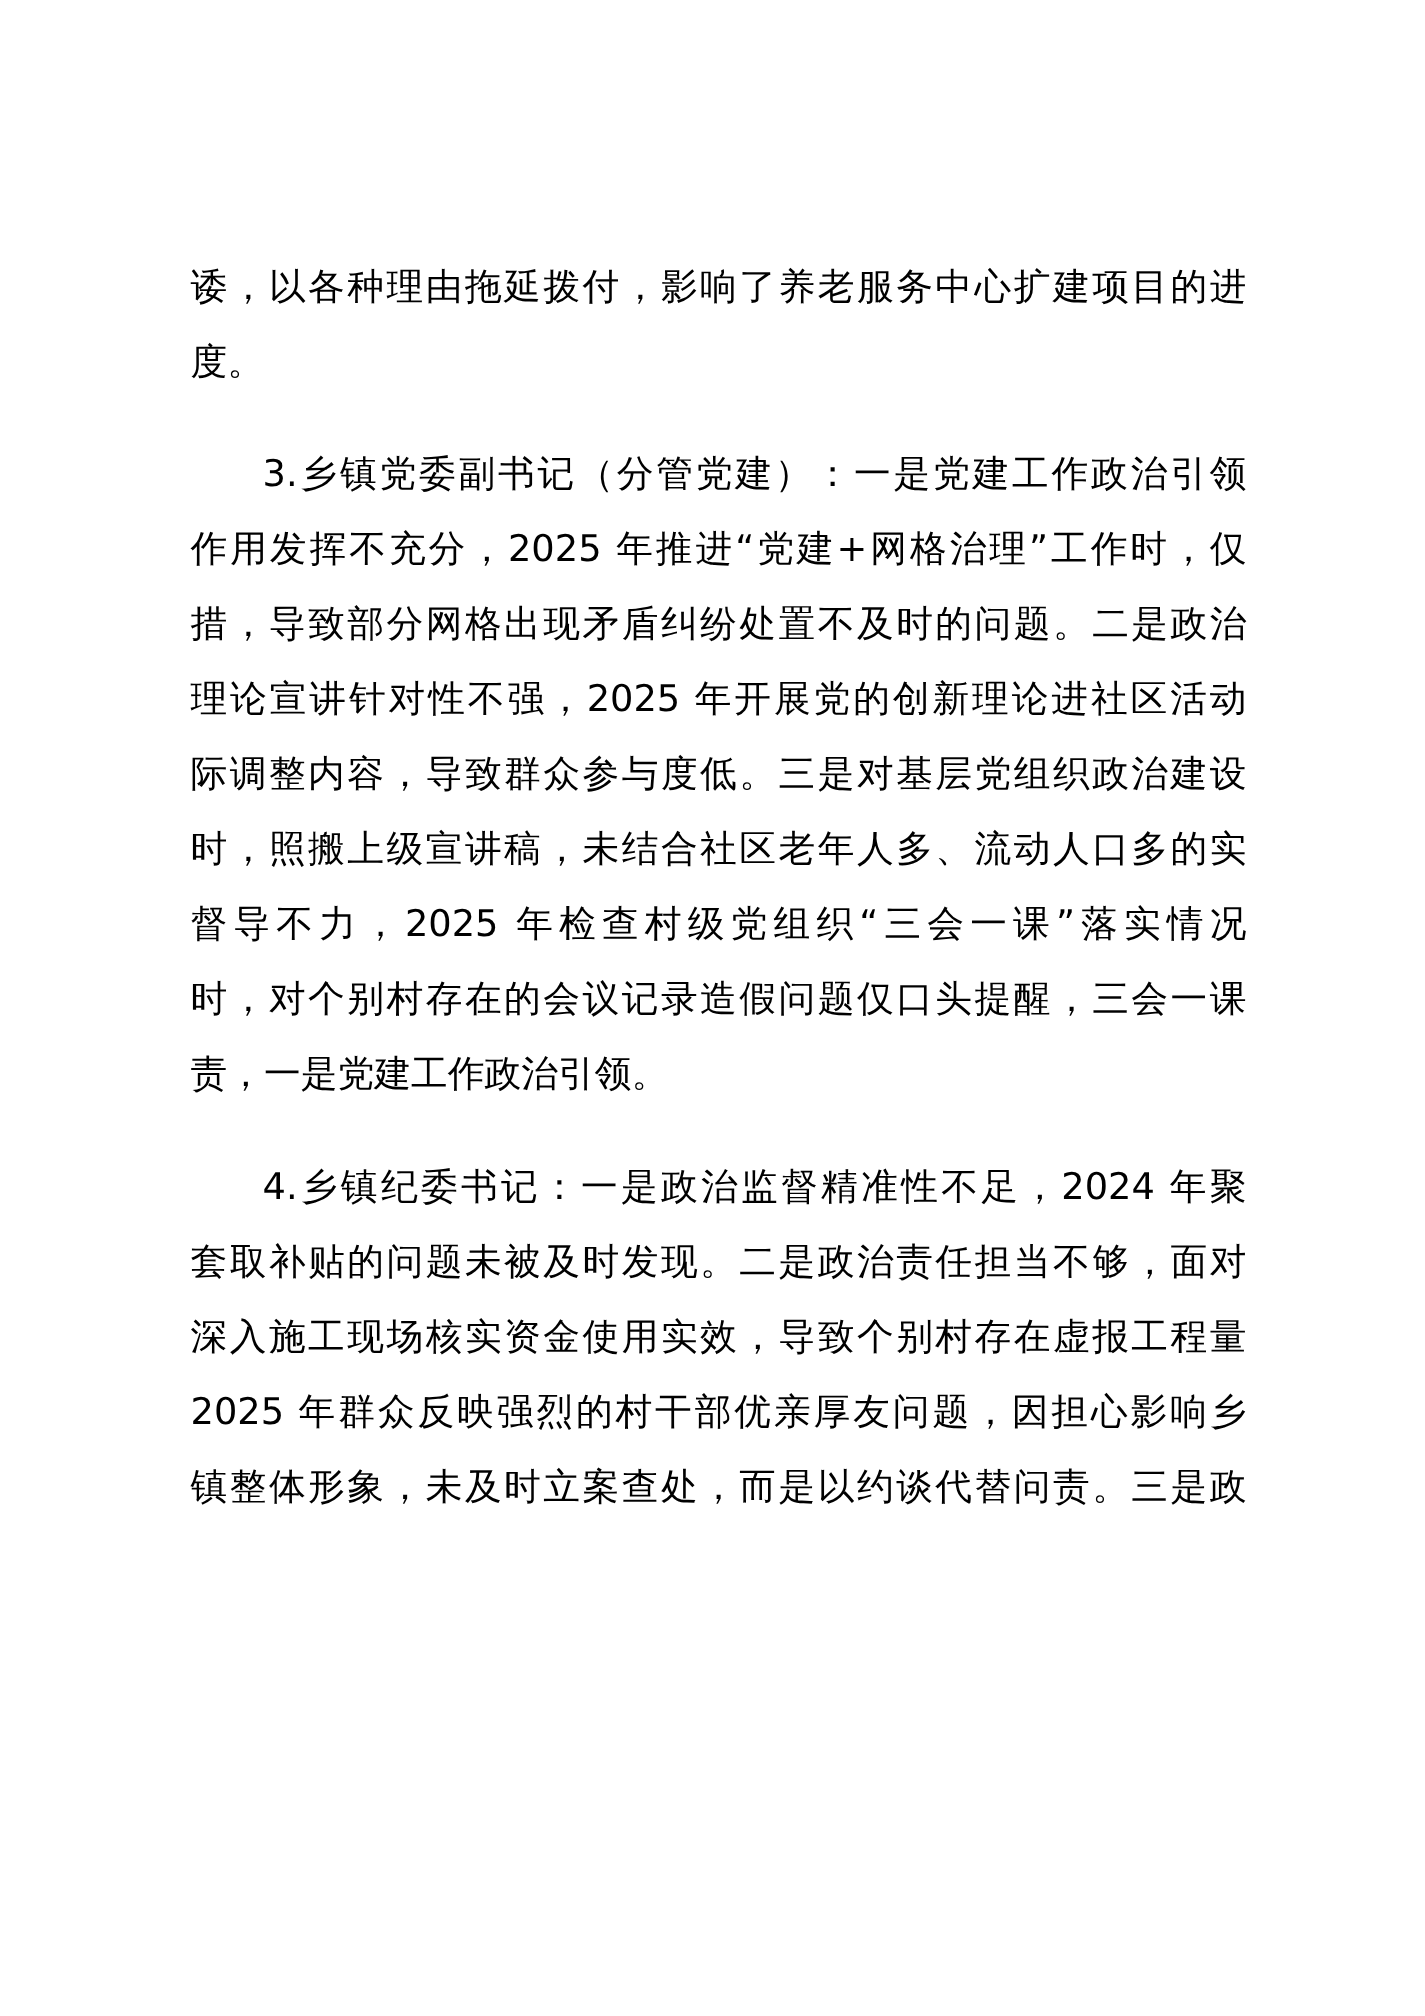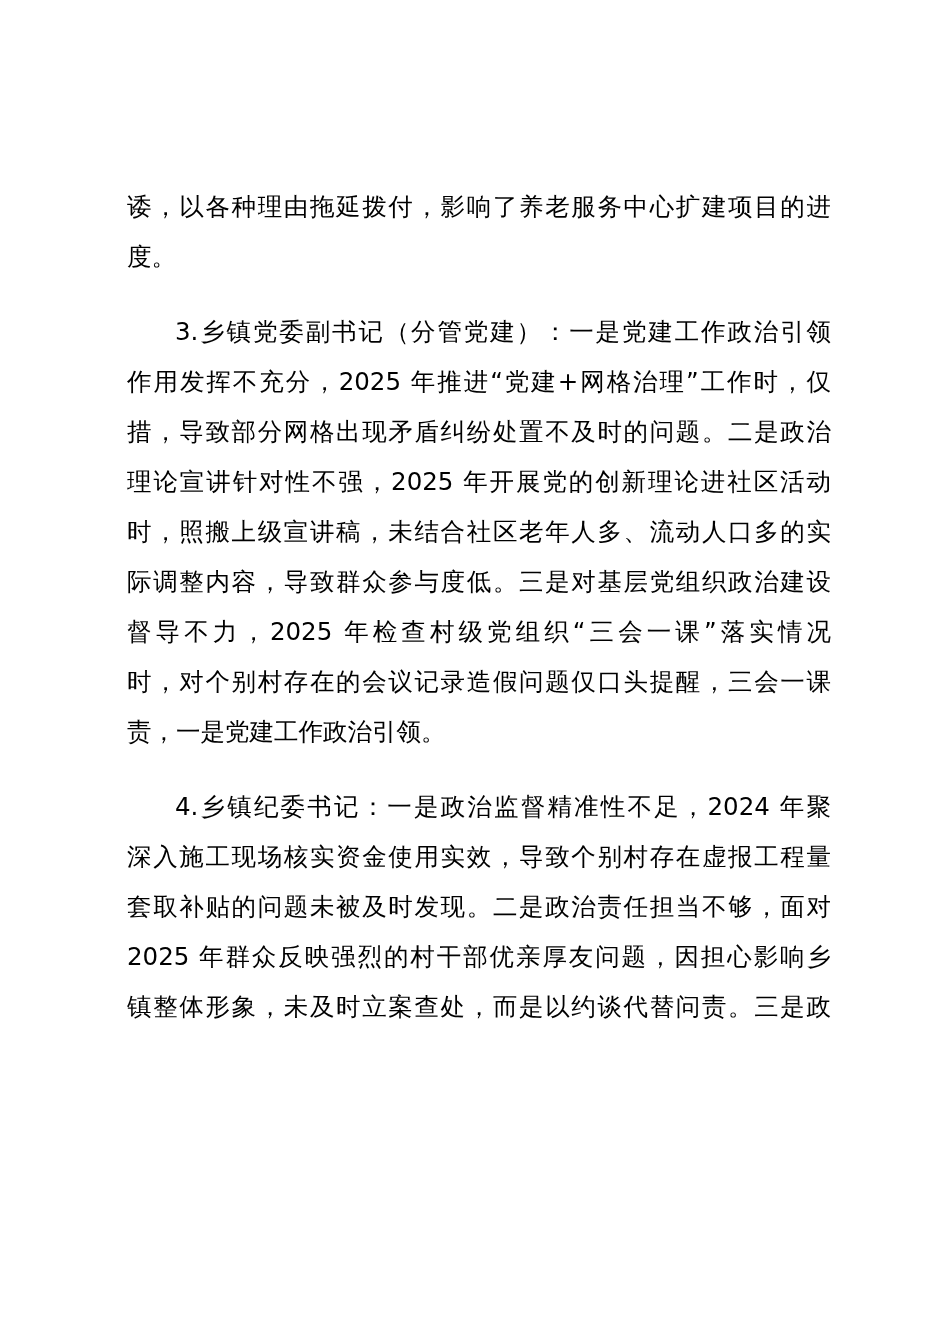--- a/index.html
+++ b/index.html
@@ -11,21 +11,21 @@
       width: 950px;
       height: 1344px;
       position: relative;
       overflow: hidden;
       font-family: "DejaVu Sans", "Liberation Sans", sans-serif;
       color: #000000;
     }
     .page {
       position: absolute;
       left: 127px;
-      top: 182px;
+      top: 166px;
       width: 704px;
     }
     .para {
       margin: 0;
     }
     .line {
       display: block;
       height: 50px;
       line-height: 50px;
       font-size: 24.5px;
@@ -54,30 +54,30 @@
     <span class="line last">度。</span>
   </div>
 
   <div class="para-gap"></div>
 
   <div class="para">
     <span class="line indent">3.乡镇党委副书记（分管党建）：一是党建工作政治引领</span>
     <span class="line">作用发挥不充分，2025 年推进“党建+网格治理”工作时，仅</span>
     <span class="line">措，导致部分网格出现矛盾纠纷处置不及时的问题。二是政治</span>
     <span class="line">理论宣讲针对性不强，2025 年开展党的创新理论进社区活动</span>
+    <span class="line">际调整内容，导致群众参与度低。三是对基层党组织政治建设</span>
     <span class="line">时，照搬上级宣讲稿，未结合社区老年人多、流动人口多的实</span>
-    <span class="line">际调整内容，导致群众参与度低。三是对基层党组织政治建设</span>
     <span class="line">督导不力，2025 年检查村级党组织“三会一课”落实情况</span>
     <span class="line">时，对个别村存在的会议记录造假问题仅口头提醒，三会一课</span>
     <span class="line last">责，一是党建工作政治引领。</span>
   </div>
 
   <div class="para-gap"></div>
 
   <div class="para">
     <span class="line indent">4.乡镇纪委书记：一是政治监督精准性不足，2024 年聚</span>
+    <span class="line">套取补贴的问题未被及时发现。二是政治责任担当不够，面对</span>
     <span class="line">深入施工现场核实资金使用实效，导致个别村存在虚报工程量</span>
-    <span class="line">套取补贴的问题未被及时发现。二是政治责任担当不够，面对</span>
     <span class="line">2025 年群众反映强烈的村干部优亲厚友问题，因担心影响乡</span>
     <span class="line">镇整体形象，未及时立案查处，而是以约谈代替问责。三是政</span>
   </div>
 
 </div>
 
 </body></html>

